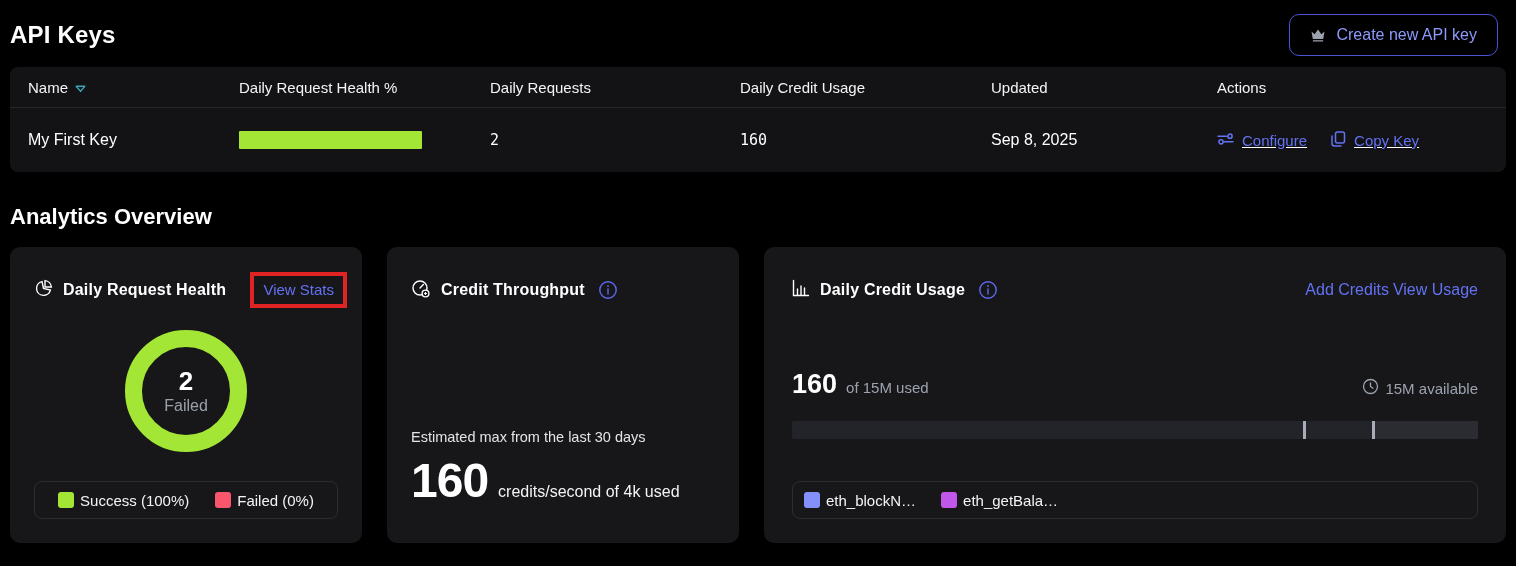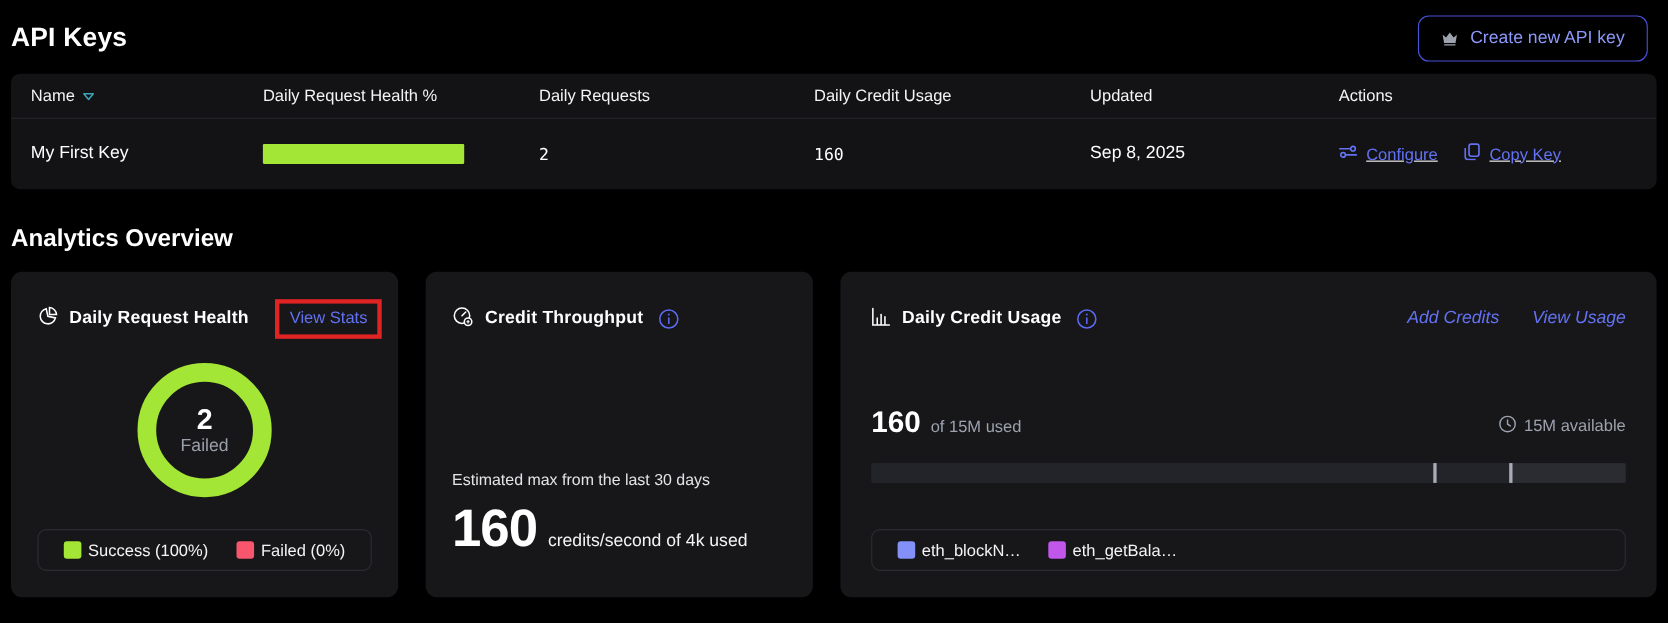--- a/index.html
+++ b/index.html
@@ -52,42 +52,42 @@
   .card {
     background: #17171a; border-radius: 10px;
     padding: 24px 24px 24px; display: flex; flex-direction: column;
   }
   .card-sm { width: 352px; flex: none; }
   .card-lg { flex: 1; padding-left: 28px; padding-right: 28px; }
   .card-head { display: flex; align-items: center; min-height: 38px; }
   .head-group { display: flex; align-items: center; gap: 10px; }
   .card-title { font-size: 16px; font-weight: bold; letter-spacing: .2px; white-space: nowrap; }
   .info-btn { background: none; border: none; padding: 0; margin-left: 13px; cursor: pointer; display: flex; }
-  .head-links { margin-left: auto; display: flex; gap: 30px; font-style: italic; }
+  .head-links { margin-left: auto; display: flex; gap: 4px; }
   .card-link { color: #6372f2; font-size: 16px; text-decoration: none; cursor: pointer; white-space: nowrap; }
 
   
   .health-head { justify-content: space-between; }
   .annotation-box {
     border: 4px solid #e02424; padding: 5px 9px; margin-right: -9px;
   }
   .donut-wrap { display: flex; justify-content: center; margin-top: 21px; }
   .donut {
     width: 122px; height: 122px; border-radius: 50%;
     border: 17px solid #a3e635;
     display: flex; flex-direction: column; align-items: center; justify-content: center;
   }
   .donut-value { font-size: 26px; font-weight: bold; line-height: 1.1; }
   .donut-label { font-size: 16px; color: #9aa0aa; margin-top: 2px; }
   .legend-box {
     margin-top: auto; border: 1px solid #2c2d32; border-radius: 8px;
     height: 38px; display: flex; align-items: center; font-size: 15px;
   }
   .legend-center { justify-content: center; gap: 26px; }
-  .legend-left { padding: 0 23px; gap: 25px; }
+  .legend-left { padding: 0 11px; gap: 25px; }
   .legend-item { display: flex; align-items: center; gap: 6px; color: #f4f4f5; white-space: nowrap; }
   .sw { width: 16px; height: 16px; border-radius: 3px; flex: none; }
   .sw-green { background: #a3e635; }
   .sw-pink { background: #f8566d; }
   .sw-blue { background: #8290f8; }
   .sw-purple { background: #c156ea; }
 
   
   .tp-bottom { margin-top: auto; margin-bottom: 14px; }
   .tp-subtitle { font-size: 14.5px; color: #e4e4e7; }

